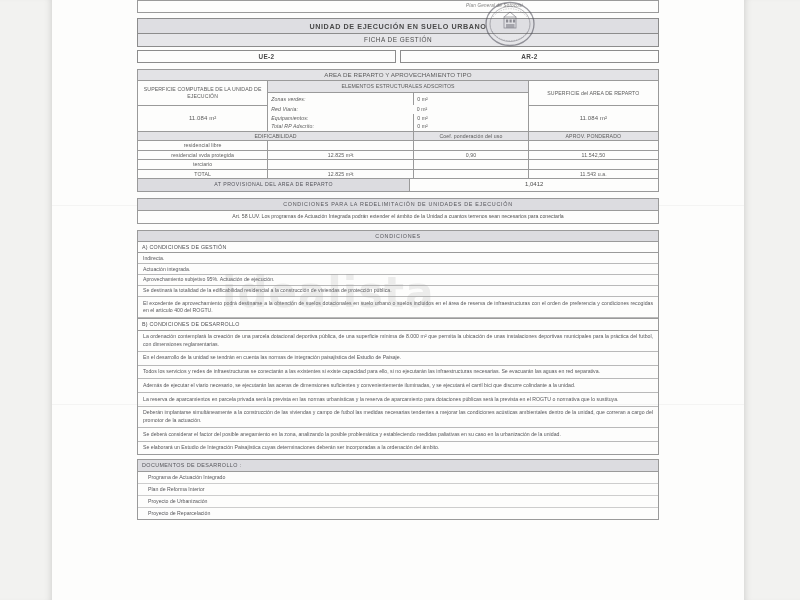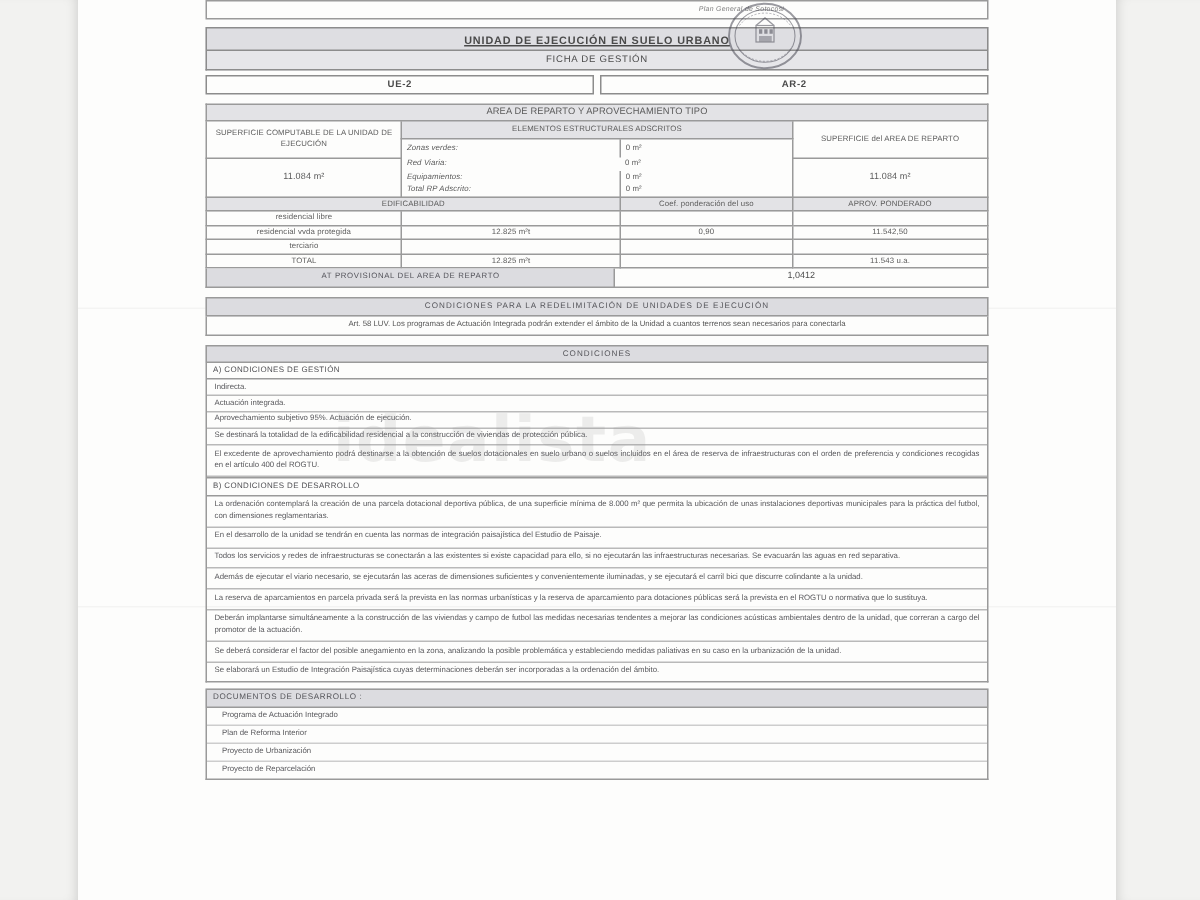--- a/index.html
+++ b/index.html
@@ -94,21 +94,20 @@
 
   .title-bar {
     background: #dedee2;
     text-align: center;
     font-size: 7.2px;
     font-weight: bold;
     letter-spacing: .6px;
     padding: 2.5px 0;
     border: 0.7px solid #8c8c8c;
     color: #4a4a4a;
-    text-decoration: underline;
   }
   .sub-bar {
     background: #e6e6e9;
     text-align: center;
     font-size: 6.4px;
     letter-spacing: .5px;
     padding: 2px 0;
     border: 0.7px solid #8c8c8c;
     border-top: none;
     color: #4d4d4d;

